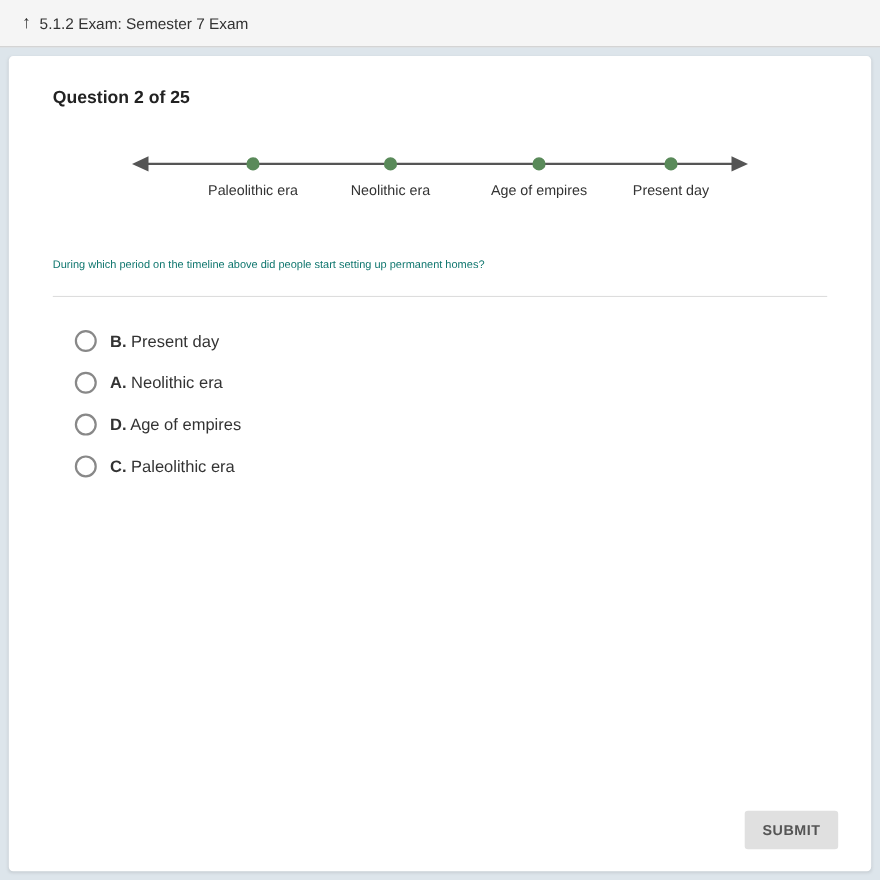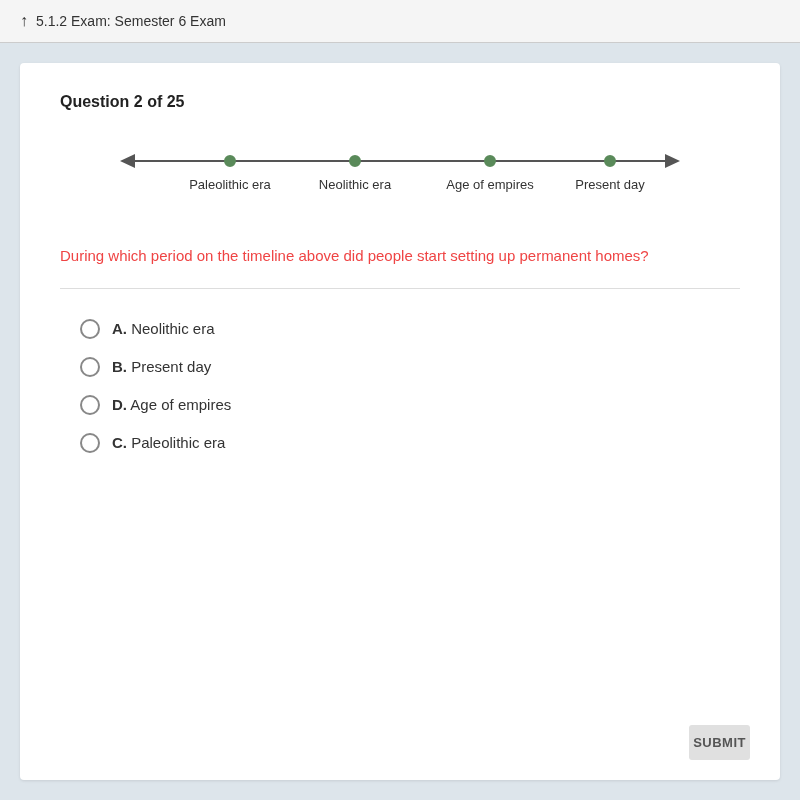--- a/index.html
+++ b/index.html
@@ -43,42 +43,42 @@
       color: #333;
     }
 
     .header-title strong {
       font-weight: normal;
     }
 
     .content {
       flex: 1;
       background: #fff;
-      margin: 20px;
+      margin: 8px;
       border-radius: 4px;
       padding: 30px 40px;
       position: relative;
       box-shadow: 0 1px 3px rgba(0,0,0,0.1);
     }
 
     .question-label {
       font-size: 16px;
       font-weight: bold;
       color: #222;
       margin-bottom: 30px;
     }
 
     .timeline-svg-container {
       width: 100%;
       margin: 10px 0 30px 0;
     }
 
     .question-text {
-      font-size: 15px;
-      color: #ef4444;
+      font-size: 10px;
+      color: #0f766e;
       line-height: 1.5;
       margin-bottom: 20px;
     }
 
     .divider {
       border: none;
       border-top: 1px solid #ddd;
       margin: 20px 0;
     }
 
@@ -118,40 +118,40 @@
 
     .submit-area {
       position: absolute;
       bottom: 20px;
       right: 30px;
     }
 
     .submit-button {
       background: #e0e0e0;
       border: none;
-      padding: 10px 4px;
+      padding: 10px 16px;
       font-size: 13px;
       font-weight: bold;
       color: #555;
       letter-spacing: 0.5px;
       border-radius: 3px;
       cursor: pointer;
       text-transform: uppercase;
     }
   </style>
 </head>
 <body>
 
 <div class="screen">
 
   <div class="header">
     <span class="header-icon">↑</span>
     <span class="header-title">
       <strong>5.1.2 Exam:</strong>
-      <span>Semester 6 Exam</span>
+      <span>Semester 7 Exam</span>
     </span>
   </div>
 
   <div class="content">
 
     <div class="question-label">Question 2 of 25</div>
 
     <div class="timeline-svg-container">
       <svg width="100%" height="70" viewBox="0 0 600 70" xmlns="http://www.w3.org/2000/svg">
 
@@ -176,29 +176,29 @@
     </div>
 
     <p class="question-text">During which period on the timeline above did people start setting up permanent homes?</p>
 
     <hr class="divider">
 
     <ul class="options-list">
       <li class="option-item">
         <div class="radio-circle"></div>
         <span class="option-text">
+          <strong>B.</strong>
+          <span>Present day</span>
+        </span>
+      </li>
+      <li class="option-item">
+        <div class="radio-circle"></div>
+        <span class="option-text">
           <strong>A.</strong>
           <span>Neolithic era</span>
-        </span>
-      </li>
-      <li class="option-item">
-        <div class="radio-circle"></div>
-        <span class="option-text">
-          <strong>B.</strong>
-          <span>Present day</span>
         </span>
       </li>
       <li class="option-item">
         <div class="radio-circle"></div>
         <span class="option-text">
           <strong>D.</strong>
           <span>Age of empires</span>
         </span>
       </li>
       <li class="option-item">

